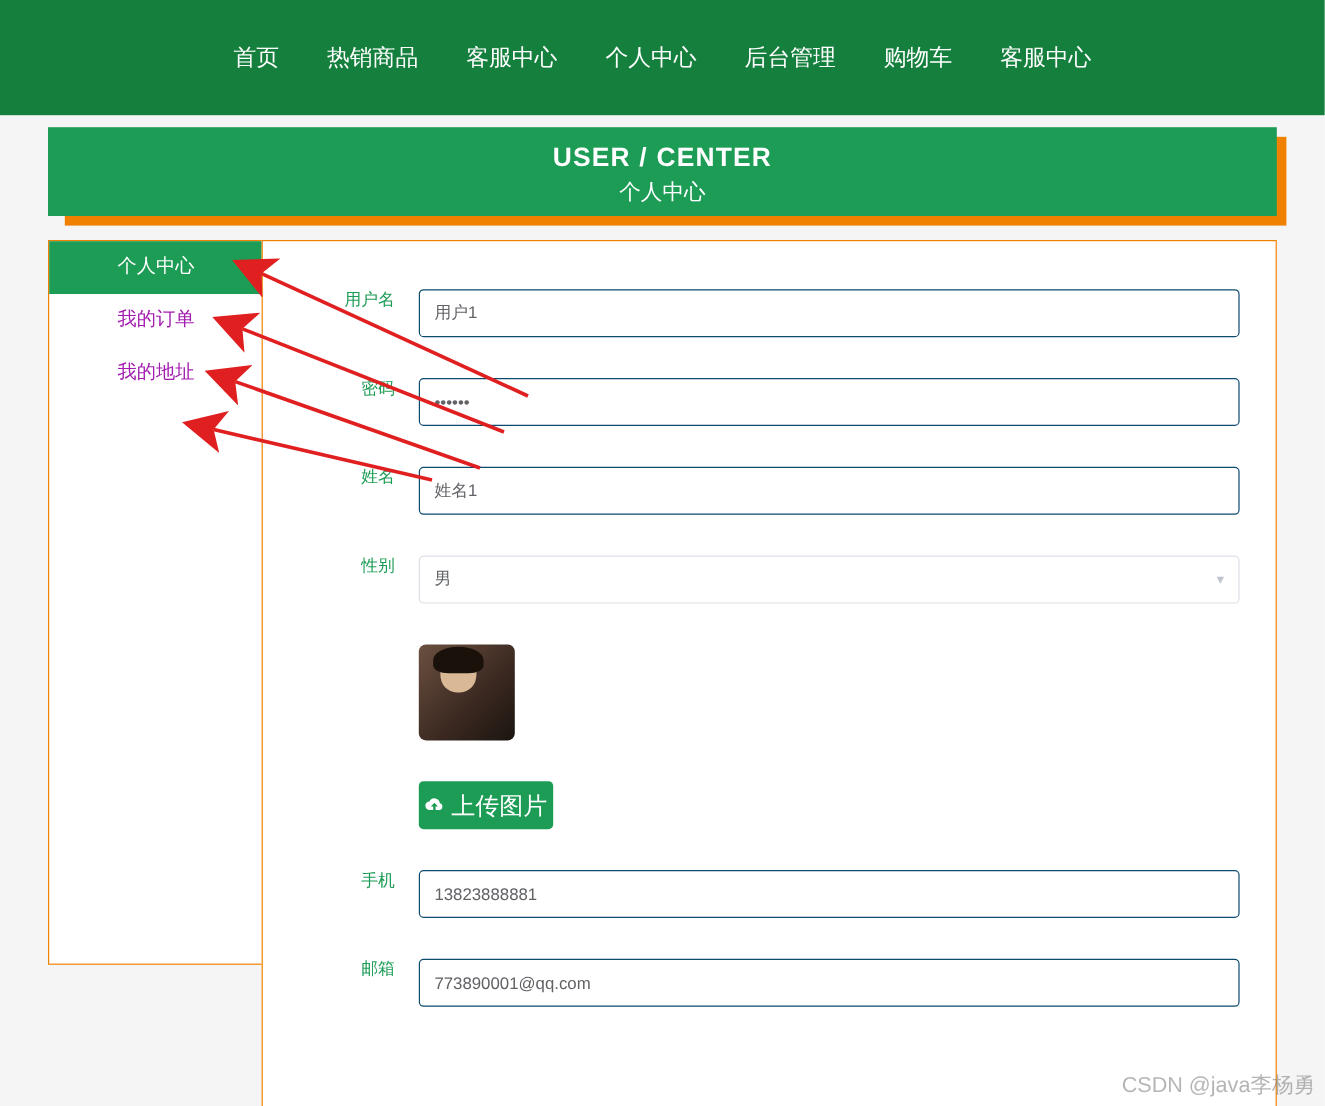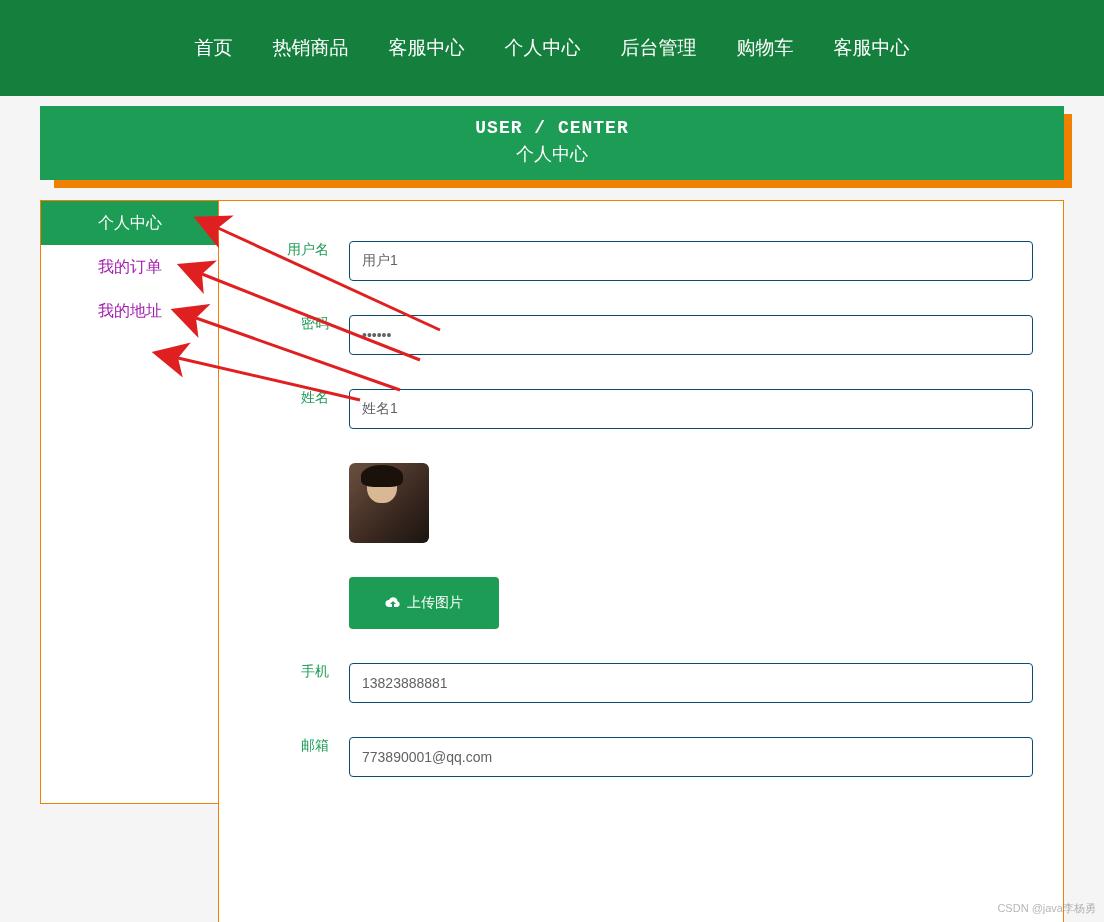--- a/index.html
+++ b/index.html
@@ -2,41 +2,41 @@
 <html><head>
 <meta charset="utf-8">
 <style>
 * { box-sizing: border-box; margin: 0; padding: 0; }
 body { font-family: "Microsoft YaHei", Arial, sans-serif; background: #f5f5f5; width: 1104px; position: relative; }
 .topnav { background: #15803d; height: 96px; display: flex; align-items: center; justify-content: center; }
 .topnav a { color: #fff; font-size: 19px; padding: 0 20px; text-decoration: none; }
 .banner-wrap { margin: 0 40px 20px 40px; position: relative; padding-top: 10px; }
 .banner-shadow { position: absolute; top: 18px; left: 14px; right: -8px; height: 74px; background: #f08100; }
 .banner { position: relative; background: #1c9c55; height: 74px; color: #fff; text-align: center; padding-top: 12px; }
-.banner .en { font-family: Liberation Mono, monospace; font-size: 18px; font-weight: bold; letter-spacing: 1px; }
+.banner .en { font-family: Liberation Sans, sans-serif; font-size: 22px; font-weight: bold; letter-spacing: 1px; }
 .banner .zh { font-size: 18px; margin-top: 4px; }
 .main-wrap { position: relative; margin: 0 40px; }
 .sidebar-box { position: absolute; left: 0; top: 0; width: 180px; height: 604px; border: 1px solid #f08100; background: #fff; }
 .sidebar-item { height: 44px; line-height: 44px; text-align: center; font-size: 16px; color: #a21caf; cursor: pointer; }
 .sidebar-item.active { background: #1c9c55; color: #fff; }
 .content-box { margin-left: 178px; border: 1px solid #f08100; background: #fff; min-height: 726px; padding: 40px 0 40px 0; position: relative; }
 .form-row { display: flex; align-items: flex-start; margin: 0 30px 34px 30px; }
 .form-label { width: 100px; text-align: right; color: #1c9c55; font-size: 14px; padding-right: 20px; }
 .form-input { flex: 1; height: 40px; border: 1px solid #0c4a6e; border-radius: 4px; padding: 0 12px; font-size: 14px; color: #606266; }
 .form-select { flex: 1; height: 40px; border: 1px solid #dcdfe6; border-radius: 4px; padding: 0 12px; font-size: 14px; color: #606266; display: flex; align-items: center; justify-content: space-between; position: relative; }
 .form-select .chev { color: #c0c4cc; font-size: 12px; }
 .form-short { width: 190px; flex: none; }
 .avatar-img { width: 80px; height: 80px; border-radius: 6px; background: linear-gradient(135deg,#6b5040 0%,#3a2820 60%,#1a1510 100%); position: relative; overflow: hidden; }
 .avatar-img::before { content: ""; position: absolute; left: 18px; top: 8px; width: 30px; height: 32px; background: #d9b896; border-radius: 50% 50% 45% 45%; }
 .avatar-img::after { content: ""; position: absolute; left: 12px; top: 2px; width: 42px; height: 22px; background: #1a120a; border-radius: 50% 50% 30% 30%; }
-.upload-btn { display: inline-flex; align-items: center; background: #1c9c55; color: #fff; border: none; border-radius: 4px; height: 52px; padding: 0 36px; font-size: 14px; cursor: pointer; }
+.upload-btn { display: inline-flex; align-items: center; background: #1c9c55; color: #fff; border: none; border-radius: 4px; height: 40px; padding: 0 5px; font-size: 20px; cursor: pointer; }
 .upload-btn .ico { margin-right: 6px; }
 .recharge-ico { display: inline-flex; align-items: center; justify-content: center; width: 20px; height: 20px; border: 1.5px solid #e03030; border-radius: 50%; color: #e03030; font-size: 13px; margin-left: 12px; margin-right: 4px; }
 .recharge-txt { font-size: 13px; color: #333; }
-.watermark { position: fixed; right: 8px; bottom: 6px; color: rgba(120,120,120,0.55); font-size: 11px; }
+.watermark { position: fixed; right: 8px; bottom: 6px; color: rgba(120,120,120,0.55); font-size: 18px; }
 
 .arrow-svg { position: absolute; top: 0; left: 0; pointer-events: none; width: 1104px; height: 600px; overflow: visible; }
 </style>
 </head>
 <body>
 
 <div class="topnav">
   <a>首页</a>
   <a>热销商品</a>
   <a>客服中心</a>
@@ -71,20 +71,27 @@
     <div class="form-row">
       <div class="form-label">密码</div>
       <input class="form-input" type="password" value="••••••" style="">
     </div>
 
     <div class="form-row">
       <div class="form-label">姓名</div>
       <input class="form-input" value="姓名1" style="">
     </div>
 
+    <div class="form-row">
+      <div class="form-label">性别</div>
+      <div class="form-select">
+        <span>男</span>
+        <span class="chev">▾</span>
+      </div>
+    </div>
 
     <div class="form-row">
       <div class="form-label"></div>
       <div>
           <div class="avatar-img"></div>
         </div>
     </div>
 
     <div class="form-row">
       <div class="form-label"></div>

